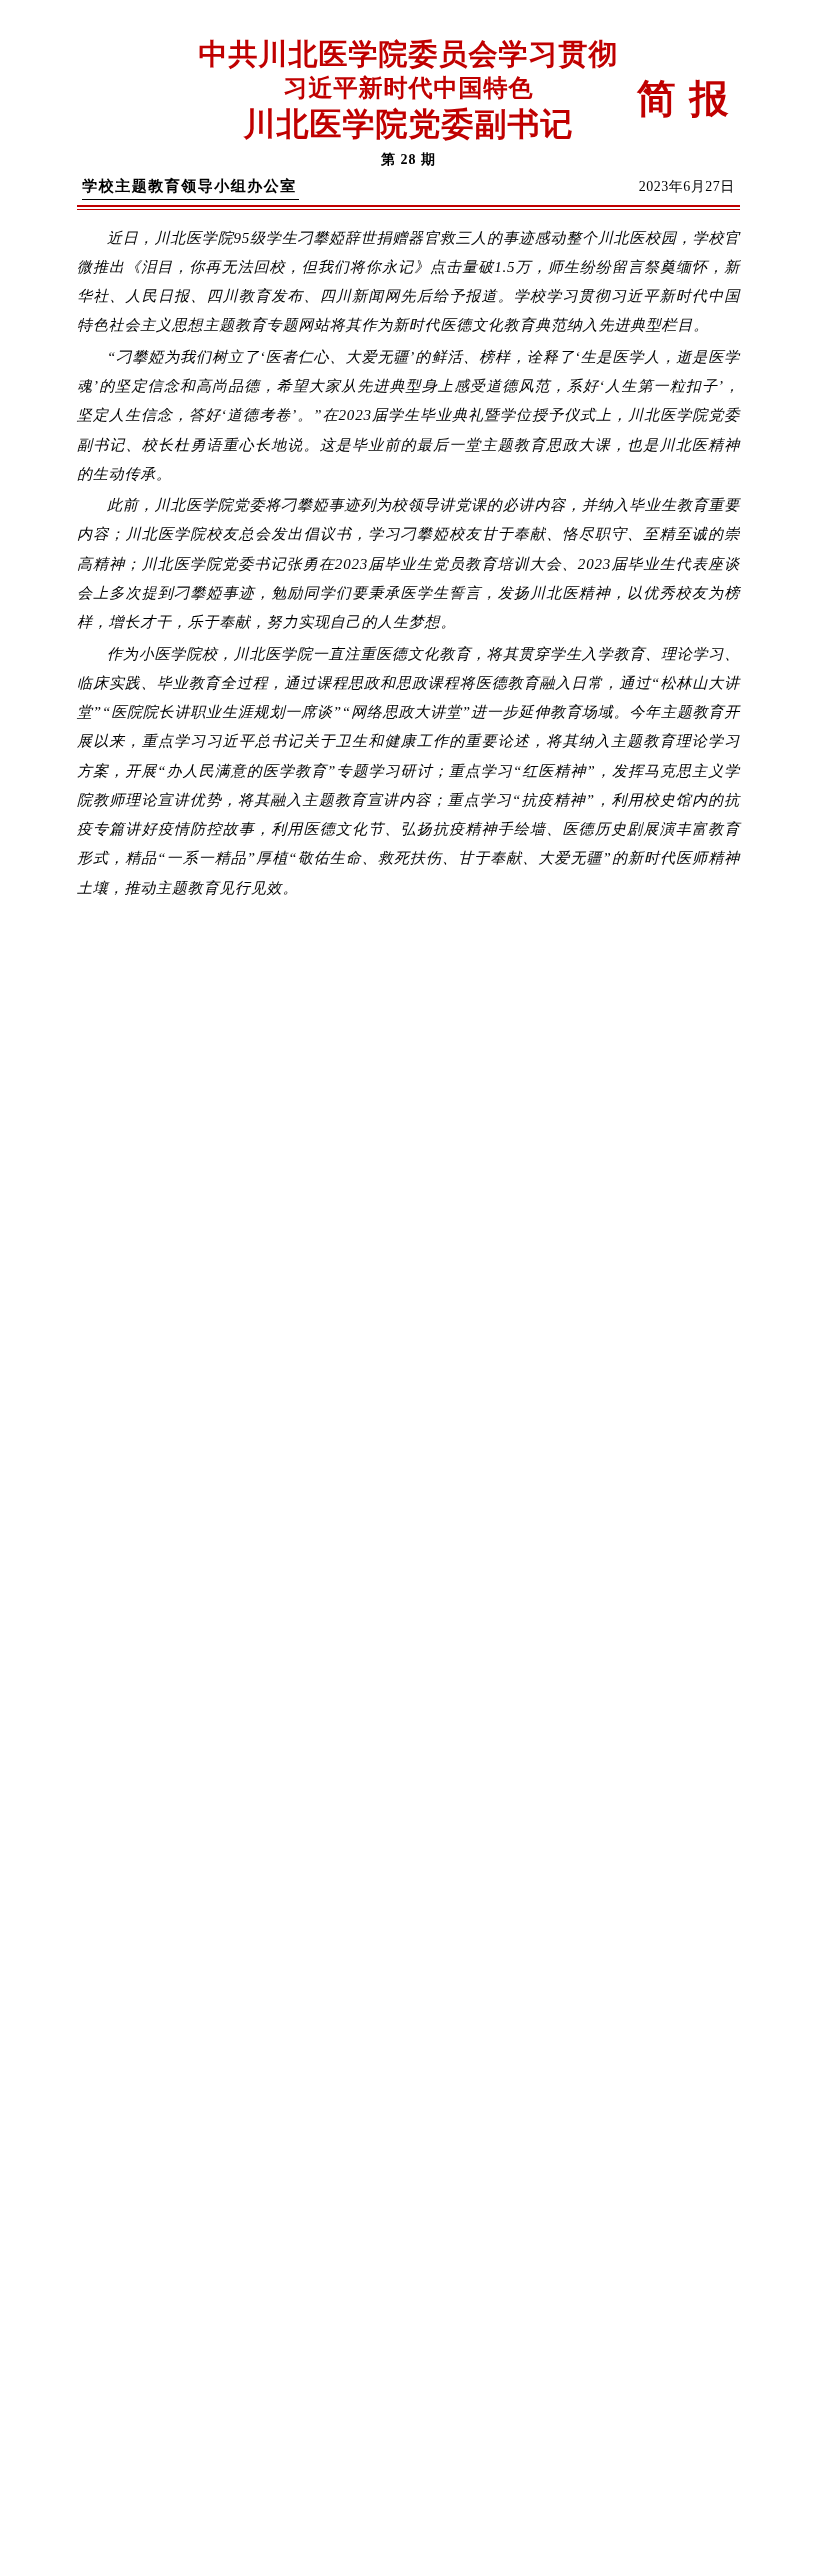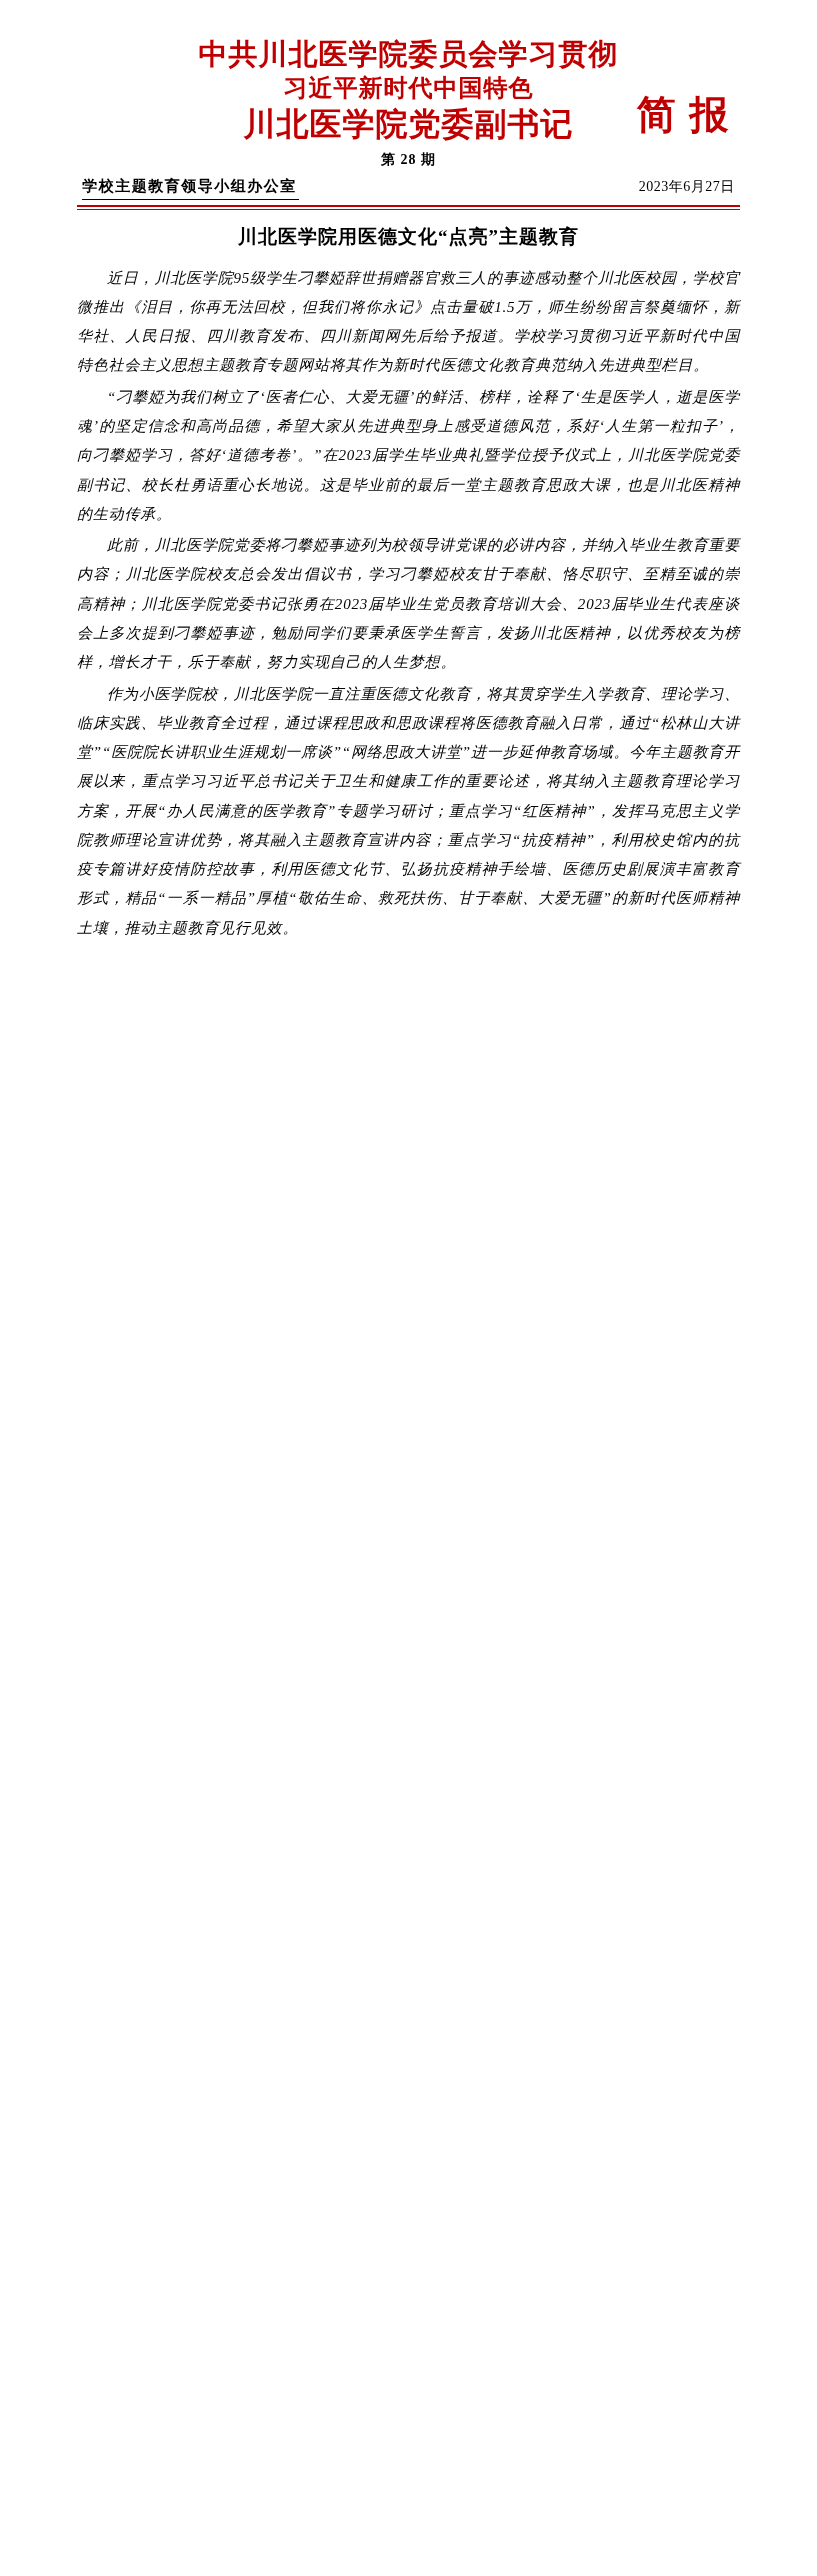--- a/index.html
+++ b/index.html
@@ -46,21 +46,21 @@
     font-size: 24px;
     font-family: Liberation Serif, serif;
   }
   .mh-line3 {
     font-size: 32px;
     font-family: "Liberation Serif", "DejaVu Serif", serif;
   }
   .mh-brand {
     position: absolute;
     right: 9.3px;
-    top: 52px;
+    top: 36px;
     font-size: 39px;
     color: #c00000;
     font-weight: bold;
     letter-spacing: 2.1px;
     font-family: "Liberation Serif", "DejaVu Serif", serif;
   }
 
   .issue-line {
     text-align: center;
     font-size: 14px;
@@ -141,23 +141,22 @@
   <div class="issue-line">第 28 期</div>
 
   <div class="org-row">
     <div class="org-name">学校主题教育领导小组办公室</div>
     <div class="issue-date">2023年6月27日</div>
   </div>
 
   <hr class="rule-red">
   <hr class="rule-red-thin">
 
-  <div class="headline">川北医学院用医德文化“点亮”主题教育</div>
 
   <div class="body-text">
     <p>近日，川北医学院95级学生刁攀婭辞世捐赠器官救三人的事迹感动整个川北医校园，学校官微推出《泪目，你再无法回校，但我们将你永记》点击量破1.5万，师生纷纷留言祭奠缅怀，新华社、人民日报、四川教育发布、四川新闻网先后给予报道。学校学习贯彻习近平新时代中国特色社会主义思想主题教育专题网站将其作为新时代医德文化教育典范纳入先进典型栏目。</p>
-    <p>“刁攀婭为我们树立了‘医者仁心、大爱无疆’的鲜活、榜样，诠释了‘生是医学人，逝是医学魂’的坚定信念和高尚品德，希望大家从先进典型身上感受道德风范，系好‘人生第一粒扣子’，向刁攀婭学习，答好‘道德考卷’。”在2023届学生毕业典礼暨学位授予仪式上，川北医学院党委副书记、校长杜勇语重心长地说。这是毕业前的最后一堂主题教育思政大课，也是川北医精神的生动传承。</p>
+    <p>“刁攀婭为我们树立了‘医者仁心、大爱无疆’的鲜活、榜样，诠释了‘生是医学人，逝是医学魂’的坚定信念和高尚品德，希望大家从先进典型身上感受道德风范，系好‘人生第一粒扣子’，坚定人生信念，答好‘道德考卷’。”在2023届学生毕业典礼暨学位授予仪式上，川北医学院党委副书记、校长杜勇语重心长地说。这是毕业前的最后一堂主题教育思政大课，也是川北医精神的生动传承。</p>
     <p>此前，川北医学院党委将刁攀婭事迹列为校领导讲党课的必讲内容，并纳入毕业生教育重要内容；川北医学院校友总会发出倡议书，学习刁攀婭校友甘于奉献、恪尽职守、至精至诚的崇高精神；川北医学院党委书记张勇在2023届毕业生党员教育培训大会、2023届毕业生代表座谈会上多次提到刁攀婭事迹，勉励同学们要秉承医学生誓言，发扬川北医精神，以优秀校友为榜样，增长才干，乐于奉献，努力实现自己的人生梦想。</p>
     <p>作为小医学院校，川北医学院一直注重医德文化教育，将其贯穿学生入学教育、理论学习、临床实践、毕业教育全过程，通过课程思政和思政课程将医德教育融入日常，通过“松林山大讲堂”“医院院长讲职业生涯规划一席谈”“网络思政大讲堂”进一步延伸教育场域。今年主题教育开展以来，重点学习习近平总书记关于卫生和健康工作的重要论述，将其纳入主题教育理论学习方案，开展“办人民满意的医学教育”专题学习研讨；重点学习“红医精神”，发挥马克思主义学院教师理论宣讲优势，将其融入主题教育宣讲内容；重点学习“抗疫精神”，利用校史馆内的抗疫专篇讲好疫情防控故事，利用医德文化节、弘扬抗疫精神手绘墙、医德历史剧展演丰富教育形式，精品“一系一精品”厚植“敬佑生命、救死扶伤、甘于奉献、大爱无疆”的新时代医师精神土壤，推动主题教育见行见效。</p>
   </div>
 
 </div>
 
 
 </body></html>

